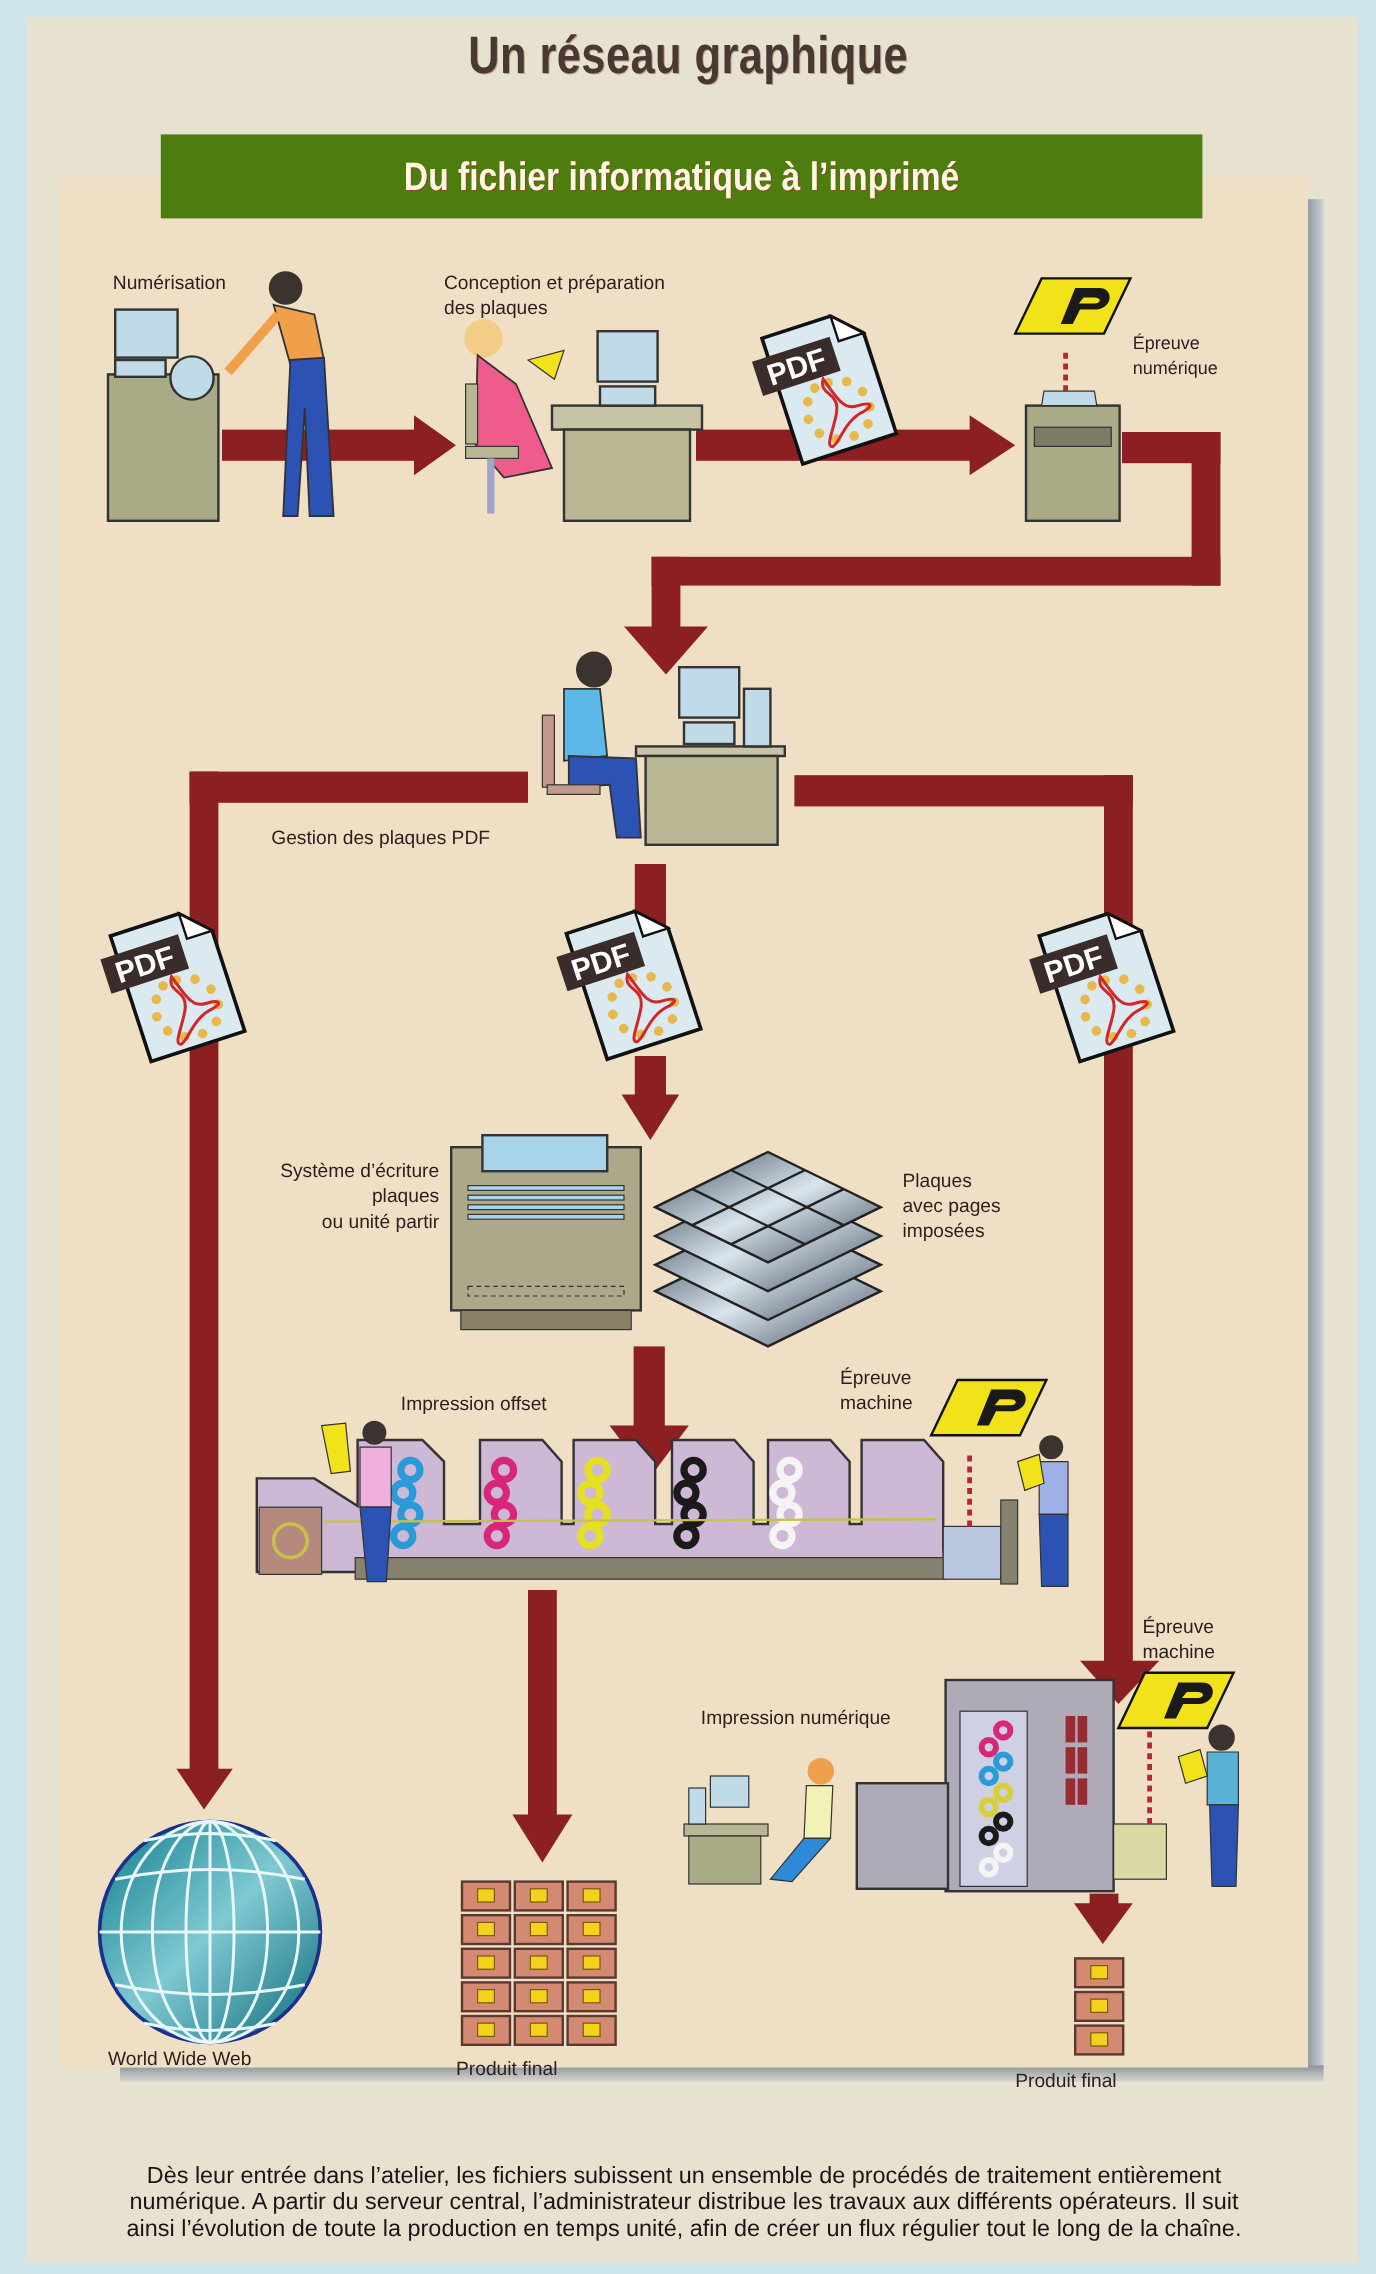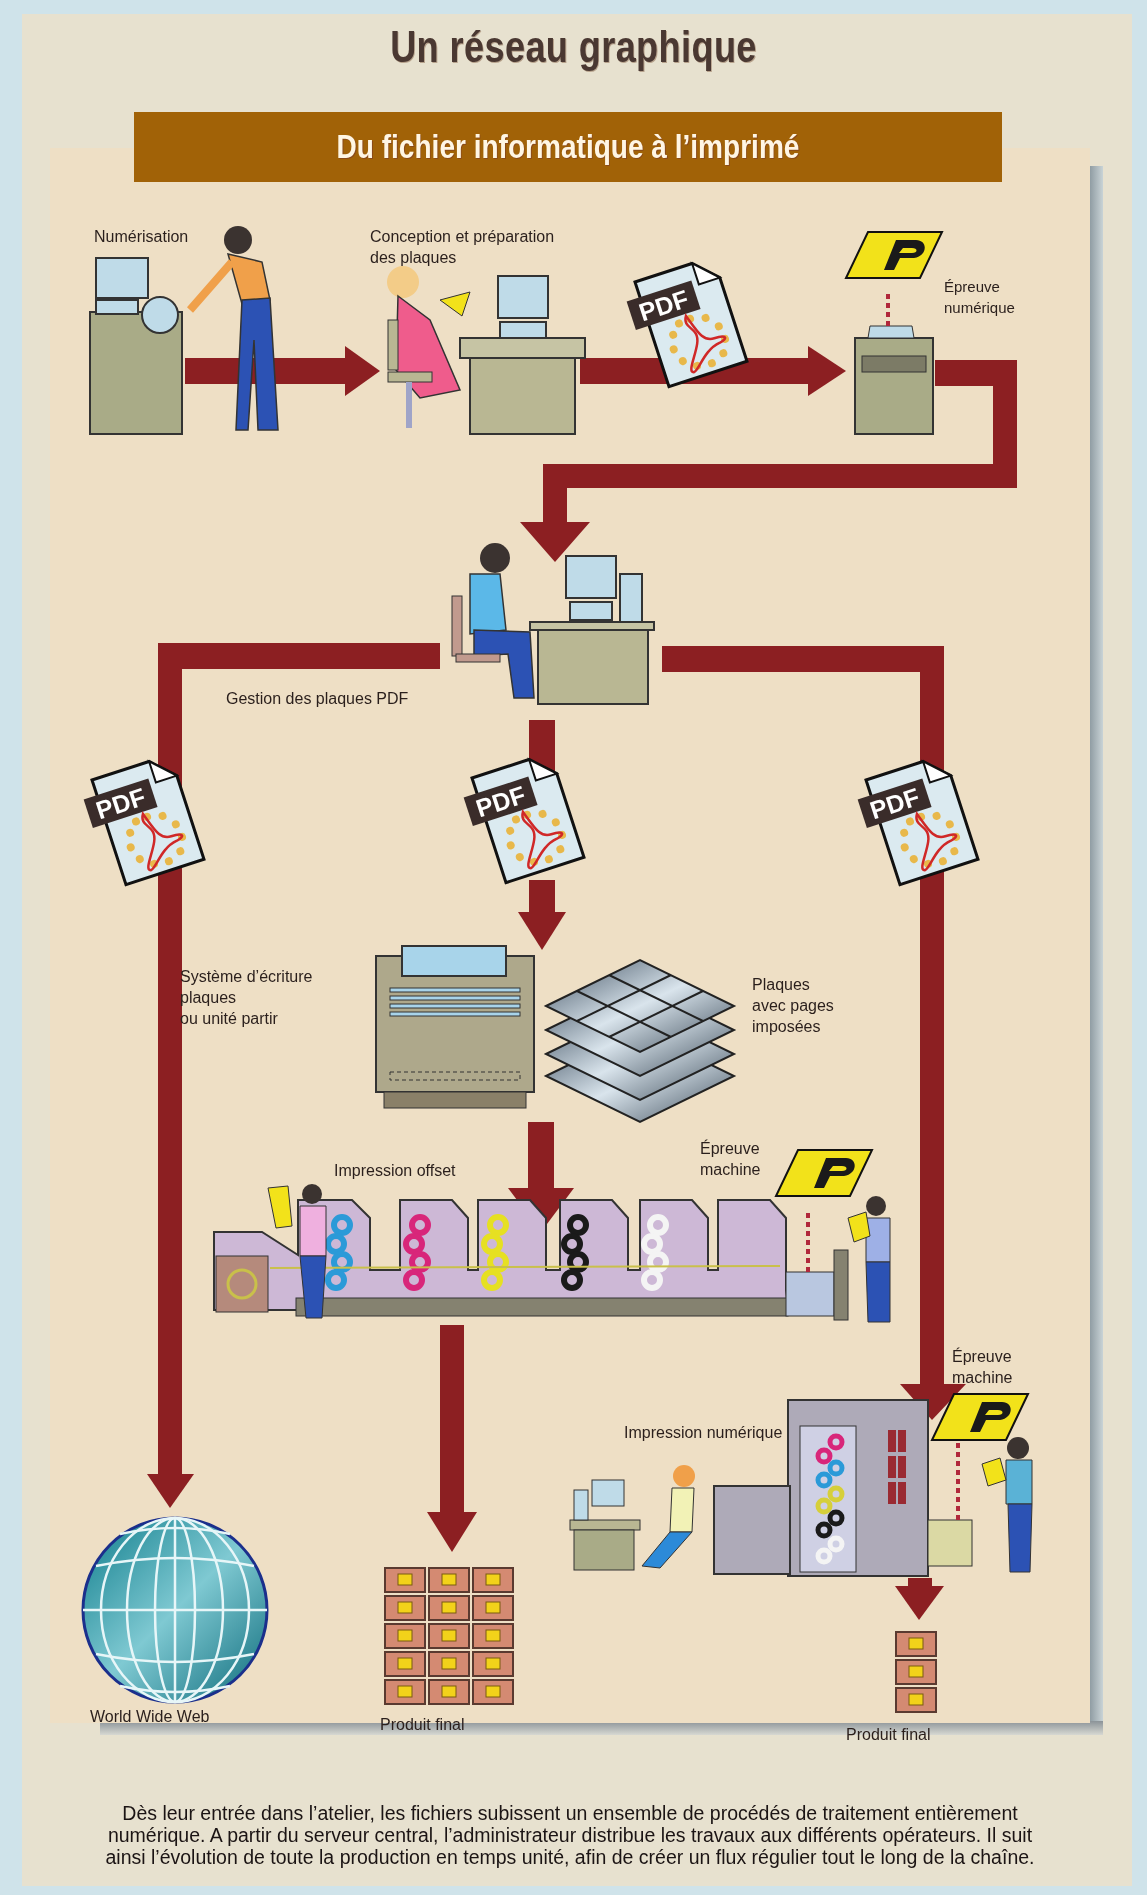--- a/index.html
+++ b/index.html
@@ -25,34 +25,34 @@
   .panel-shadow {
     position: absolute; left: 1085px; top: 166px; width: 18px; height: 1555px;
     background: linear-gradient(90deg, #7a8890, #c9d3d6);
   }
   .panel-shadow-b {
     position: absolute; left: 100px; top: 1721px; width: 1003px; height: 14px;
     background: linear-gradient(180deg, #8b9398, #d7d8d2);
   }
   .banner {
     position: absolute; left: 134px; top: 112px; width: 868px; height: 70px;
-    background: #a16207;
+    background: #4d7c0f;
   }
   .banner-text {
     position: absolute; left: 0; top: 16px; width: 868px; text-align: center;
     font-size: 33px; font-weight: bold; color: #fff6e4;
     transform: scaleX(0.85);
     text-shadow: 1px 1px 0 #8a4a1a;
   }
   .lbl {
     position: absolute; font-size: 16px; font-weight: normal; color: #2a1f1c;
     line-height: 21px; white-space: nowrap;
   }
   .lbl.c { text-align: left; }
-  .lbl.r { }
+  .lbl.r { text-align: right; }
   svg.art { position: absolute; left: 0; top: 0; }
   .caption {
     position: absolute; left: 50px; top: 1802px; width: 1040px;
     font-size: 19.5px; font-weight: normal; color: #1b1414; line-height: 22px;
     text-align: center;
   }
   .caption span { display: block; white-space: nowrap; }
 </style>
 </head>
 <body>
@@ -387,21 +387,21 @@
 <div class="lbl" style="left:752px;top:974px;">
   <div>Plaques</div>
   <div>avec pages</div>
   <div>imposées</div>
 </div>
 <div class="lbl" style="left:334px;top:1160px;">Impression offset</div>
 <div class="lbl c" style="left:700px;top:1138px;width:80px;">
   <div>Épreuve</div>
   <div>machine</div>
 </div>
-<div class="lbl" style="left:584px;top:1422px;margin-left:40px;">Impression numérique</div>
+<div class="lbl" style="left:584px;top:1422px;">Impression numérique</div>
 <div class="lbl c" style="left:952px;top:1346px;width:80px;">
   <div>Épreuve</div>
   <div>machine</div>
 </div>
 <div class="lbl c" style="left:90px;top:1706px;width:170px;">World Wide Web</div>
 <div class="lbl c" style="left:380px;top:1714px;width:140px;">Produit final</div>
 <div class="lbl c" style="left:846px;top:1724px;width:140px;">Produit final</div>
 
 <div class="caption">
   <span>Dès leur entrée dans l’atelier, les fichiers subissent un ensemble de procédés de traitement entièrement</span>

